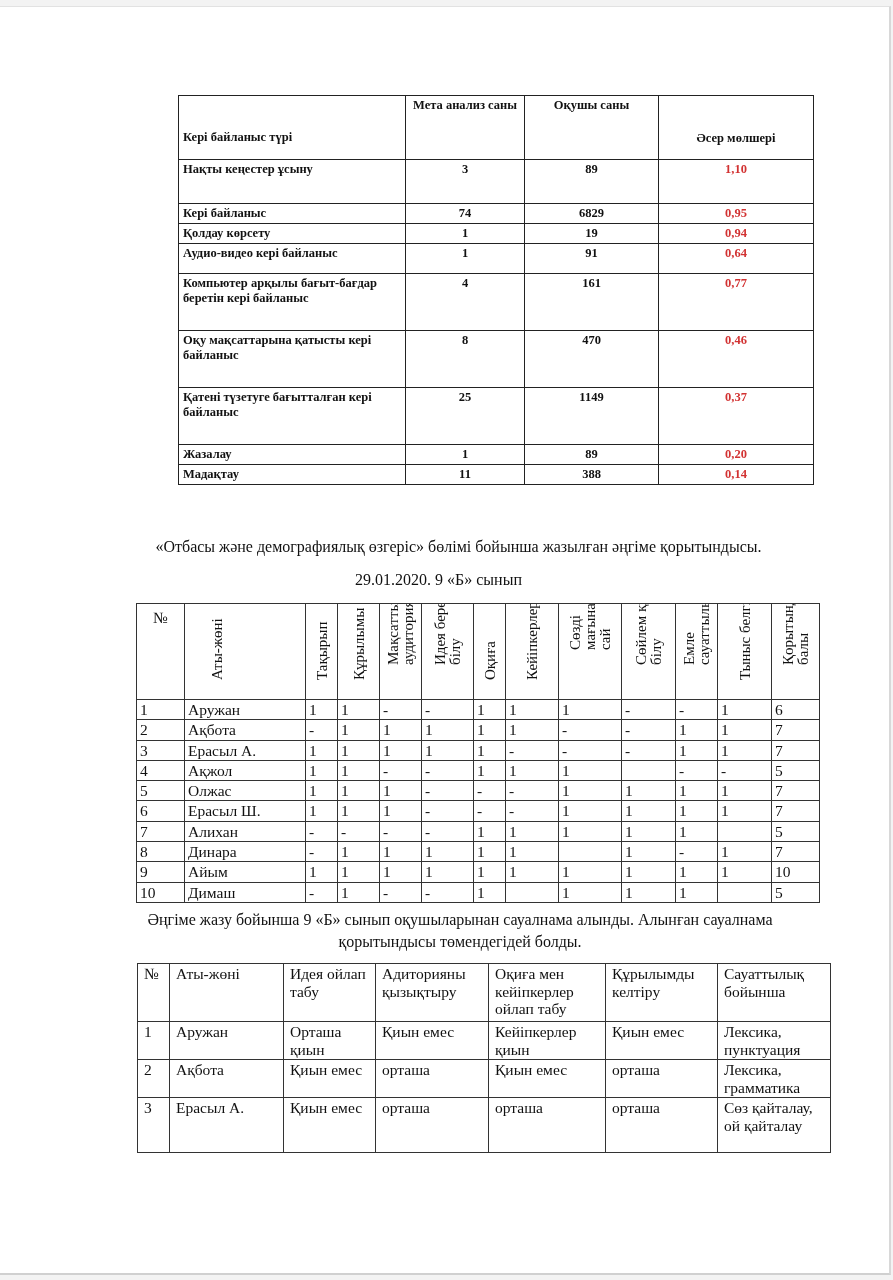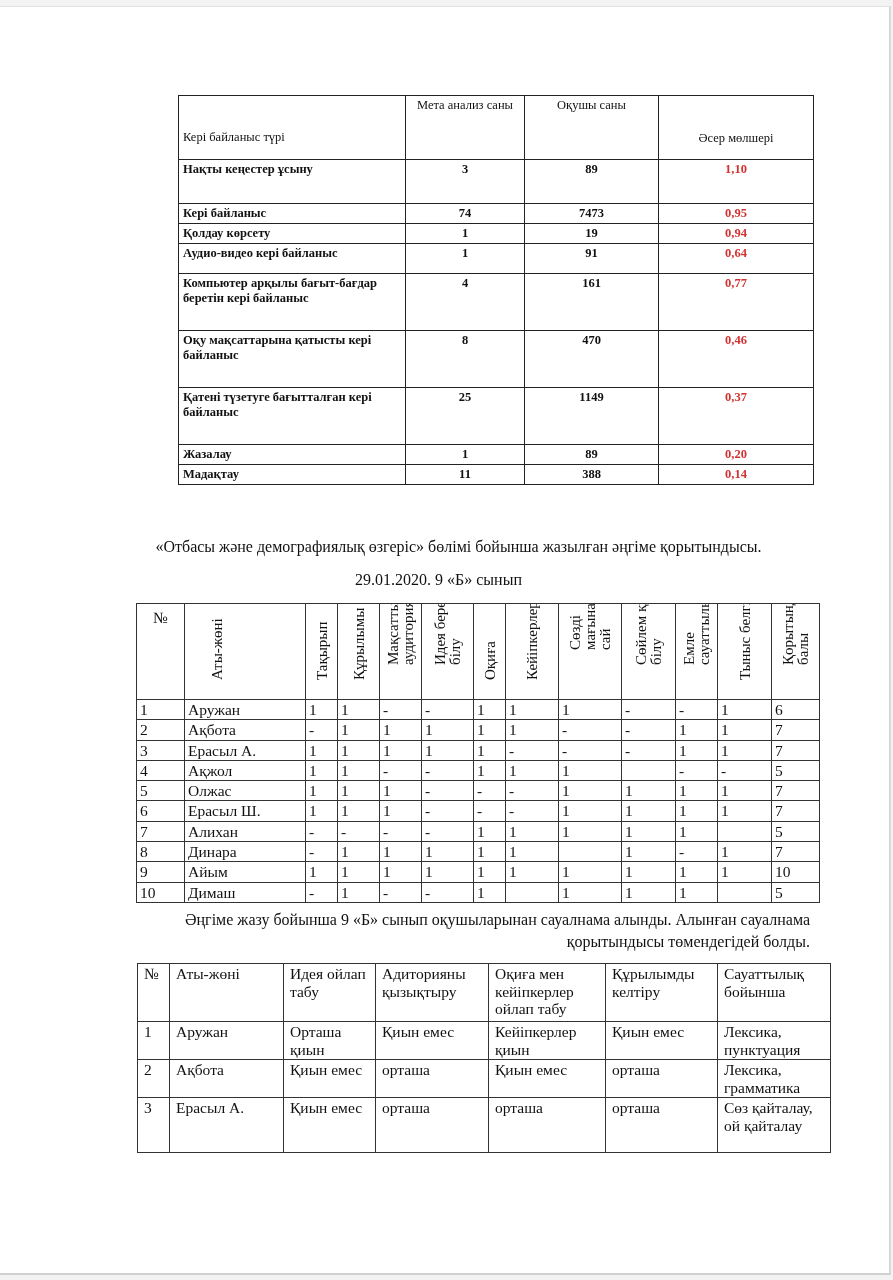--- a/index.html
+++ b/index.html
@@ -10,21 +10,21 @@
   }
   .page {
     position: absolute; left: 0; top: 6px; width: 889px; height: 1266px;
     background: #ffffff; border-right: 2px solid #d8d8d8; border-bottom: 2px solid #d0d0d0;
     border-top: 1px solid #e2e2e2;
   }
   
   table { border-collapse: collapse; position: absolute; }
   #t1 { left: 178px; top: 88px; width: 636px; font-weight: bold; font-size: 12.5px; }
   #t1 td, #t1 th { border: 1.6px solid #222; vertical-align: top; padding: 2px 4px; }
-  #t1 th { font-weight: normal; text-align: center; }
+  #t1 th { font-weight: bold; text-align: center; }
   #t1 .c0 { width: 218px; text-align: left; }
   #t1 .c1 { width: 110px; text-align: center; }
   #t1 .c2 { width: 125px; text-align: center; }
   #t1 .c3 { text-align: center; }
   #t1 .red { color: #d23232; }
   #t1 th.c0 { vertical-align: middle; padding-top: 22px; }
   #t1 th.c3 { vertical-align: middle; padding-top: 24px; }
 
   .caption { position: absolute; left: 0; width: 889px; text-align: center; font-size: 16px; }
   #cap1 { top: 531px; left: 14px; }
@@ -35,21 +35,21 @@
   #t2 td, #t2 th { border: 1px solid #333; padding: 0 3px; font-weight: normal; line-height: 19.3px; height: 19px; text-align: left; }
   #t2 th { height: 91px; vertical-align: top; padding: 0; overflow: hidden; position: relative; }
   #t2 th .rot {
     position: absolute; left: 50%; bottom: 4px;
     transform-origin: 0 0; transform: rotate(-90deg) translate(0, -50%);
     white-space: nowrap; line-height: 15px; font-size: 15px; text-align: left;
   }
   #t2 th.num { text-align: center; padding-top: 4px; }
   #t2 th.name .rot { left: 32px; }
 
-  #cap3 { top: 902px; left: 12px; line-height: 22px; font-size: 16px; text-align: right; }
+  #cap3 { top: 902px; left: 12px; line-height: 22px; font-size: 16px; }
 
   
   #t3 { left: 137px; top: 956px; width: 693px; font-size: 15.5px; table-layout: fixed; }
   #t3 td, #t3 th { border: 1px solid #333; vertical-align: top; padding: 1px 6px 0 6px; line-height: 17.5px; font-weight: normal; text-align: left; }
   #t3 .r0 td, #t3 .r0 th { height: 56px; }
   #t3 .r1 td { height: 36px; }
   #t3 .r2 td { height: 36px; }
   #t3 .r3 td { height: 53px; }
 </style>
 </head>
@@ -69,21 +69,21 @@
     <tbody id="t1body">
         <tr style="height: 44px;">
           <td class="c0">Нақты кеңестер ұсыну</td>
           <td class="c1">3</td>
           <td class="c2">89</td>
           <td class="c3 red">1,10</td>
         </tr>
         <tr style="height: 18px;">
           <td class="c0">Кері байланыс</td>
           <td class="c1">74</td>
-          <td class="c2">7473</td>
+          <td class="c2">6829</td>
           <td class="c3 red">0,95</td>
         </tr>
         <tr style="height: 18px;">
           <td class="c0">Қолдау көрсету</td>
           <td class="c1">1</td>
           <td class="c2">19</td>
           <td class="c3 red">0,94</td>
         </tr>
         <tr style="height: 30px; margin-left: 15px;">
           <td class="c0">Аудио-видео кері байланыс</td>

